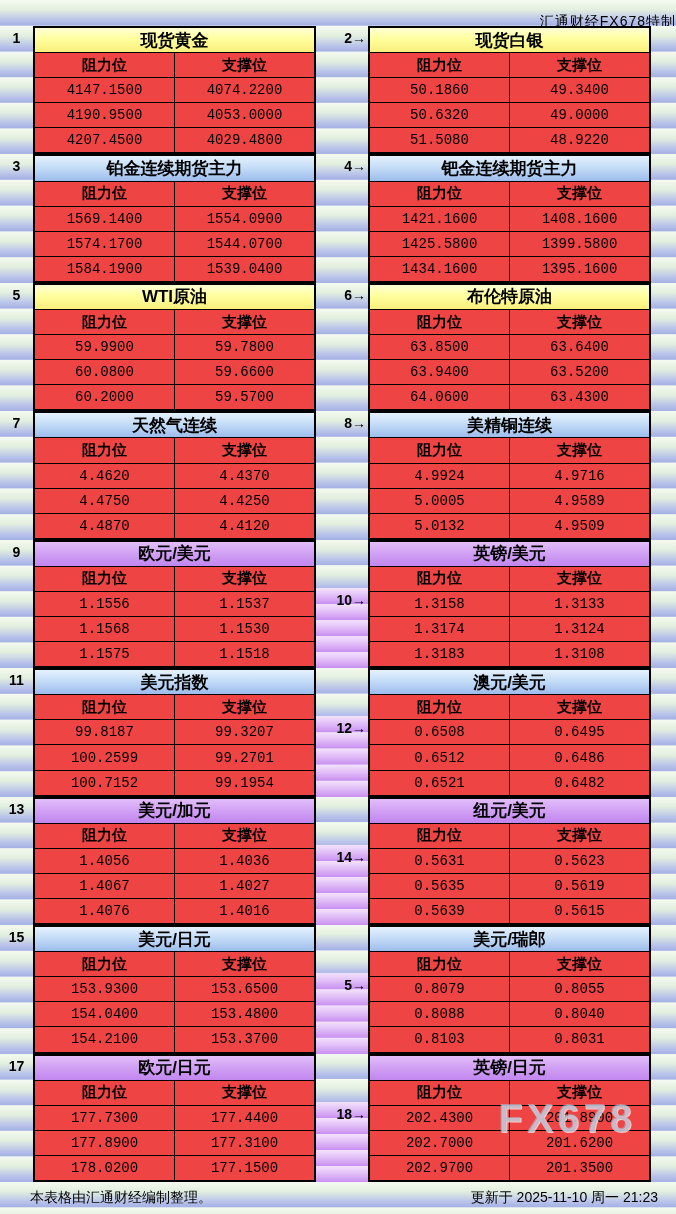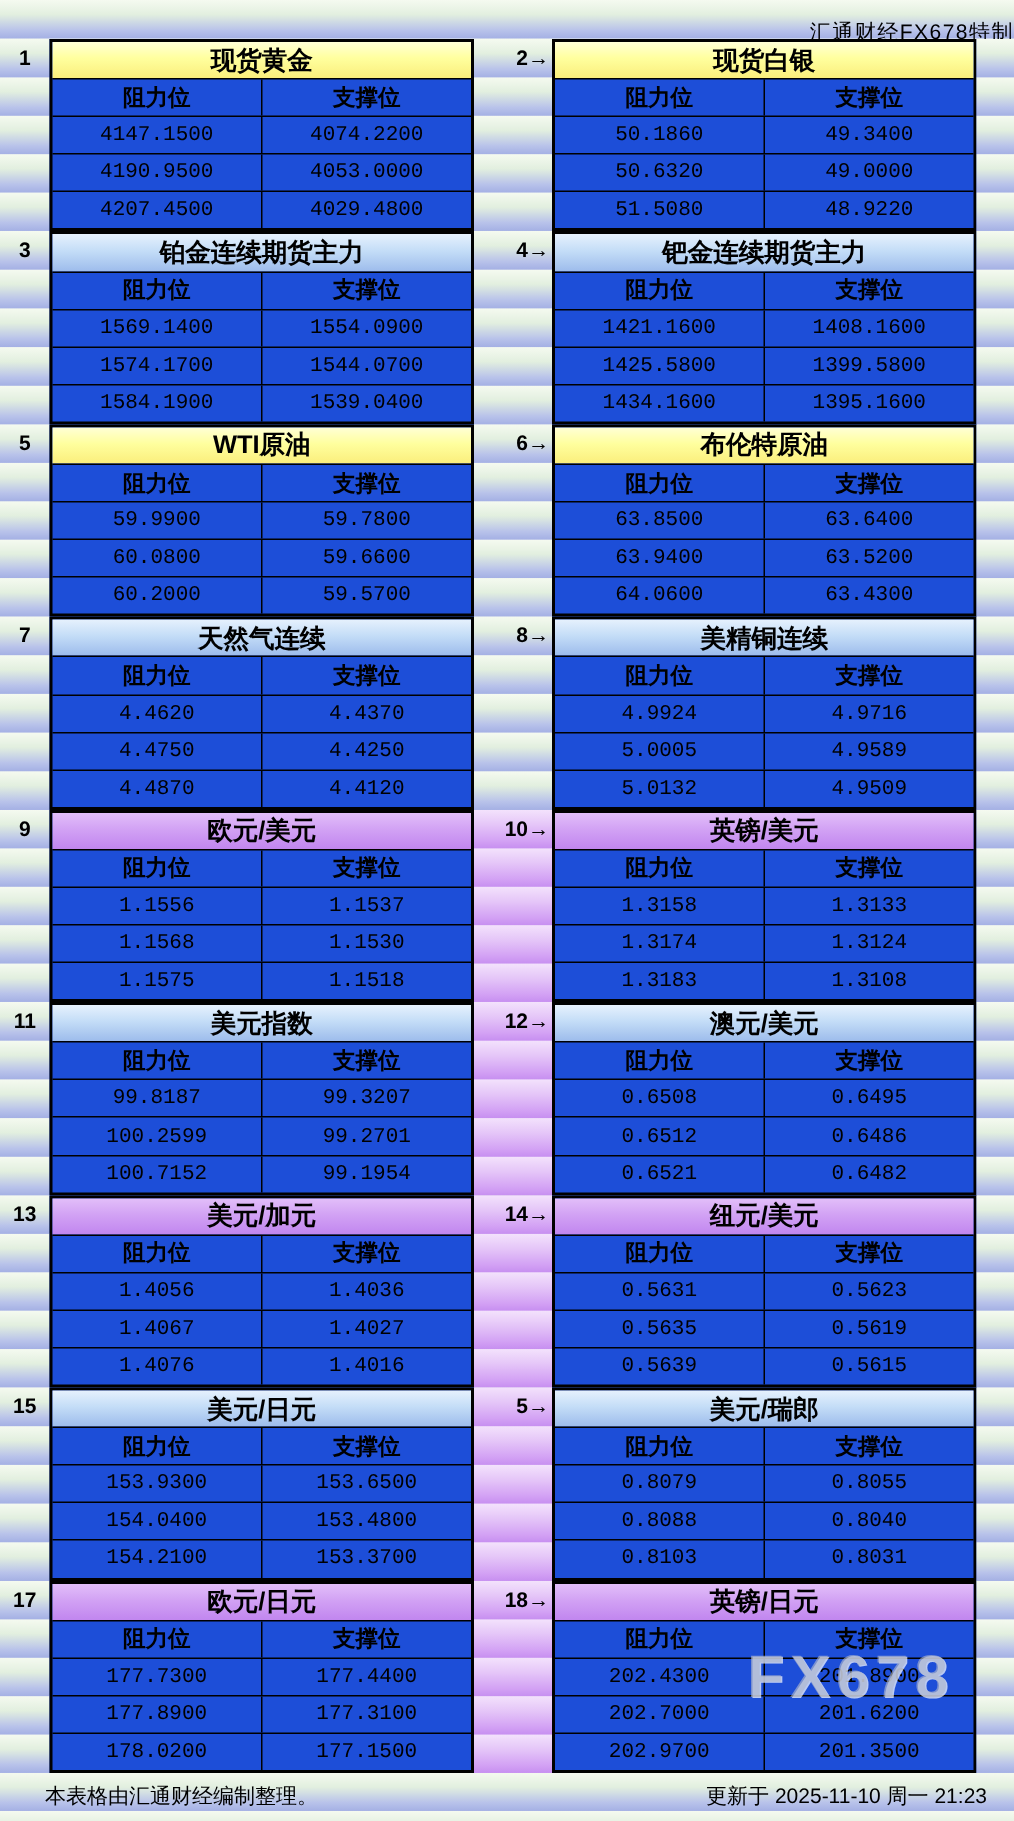--- a/index.html
+++ b/index.html
@@ -17,25 +17,25 @@
   .num-col{width:33px;box-sizing:border-box;text-align:center;
     font-weight:bold;font-size:14px;padding-top:4px;
     background-image:linear-gradient(180deg,#f5faf0 0%,#e2efdf 38%,#b9c3ea 78%,#a4b0e4 100%);
     background-size:100% 20%;}
   .mid-col{width:52px;box-sizing:border-box;text-align:right;
     font-weight:bold;font-size:14px;padding:4px 2px 0 0;
     background-image:linear-gradient(180deg,#f5faf0 0%,#e2efdf 38%,#b9c3ea 78%,#a4b0e4 100%);
     background-size:100% 20%;}
   .mid-col.purple,.num-edge.purple{
     background-image:linear-gradient(180deg,#f3e2fc 0%,#e5c6f8 38%,#d2a0f4 82%,#c78ff0 100%);
-    background-size:100% 20%;}
+    background-size:100% 20%;margin-top:48px;}
   .right-sp{width:25px;
     background-image:linear-gradient(180deg,#f5faf0 0%,#e2efdf 38%,#b9c3ea 78%,#a4b0e4 100%);
     background-size:100% 20%;}
-  .panel{width:283px;box-sizing:border-box;border:2px solid #000;background:#1d4ed8;
+  .panel{width:283px;box-sizing:border-box;border:2px solid #000;background:#ef4444;
     display:flex;flex-direction:column;}
   .panel-title{flex:1;display:flex;align-items:center;justify-content:center;
     font-weight:bold;font-size:17px;color:#000;border-bottom:1px solid #000;}
   .panel-title.yellow{background:linear-gradient(180deg,#ffffd6 0%,#ffff9e 45%,#faee7c 100%);}
   .panel-title.blue{background:linear-gradient(180deg,#e6f1fd 0%,#c4ddf7 45%,#9dbcec 100%);}
   .panel-title.purple{background:linear-gradient(180deg,#e2bef9 0%,#d2a2f4 45%,#c186ef 100%);text-align:right;}
   .trow{flex:1;display:flex;border-bottom:1px solid #000;}
   .trow:last-child{border-bottom:none;}
   .tcell{flex:1;display:flex;align-items:center;justify-content:center;color:#000;}
   .tcell.first{border-right:1px solid #000;}

